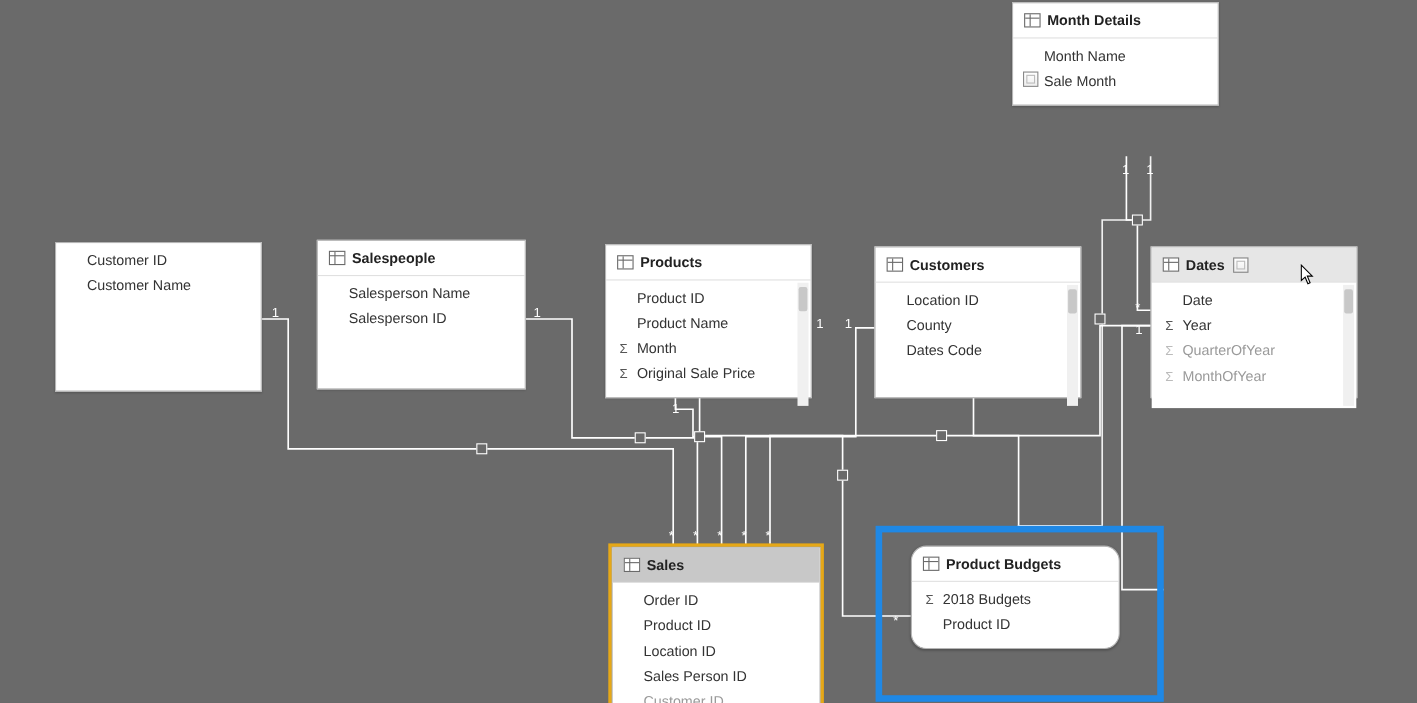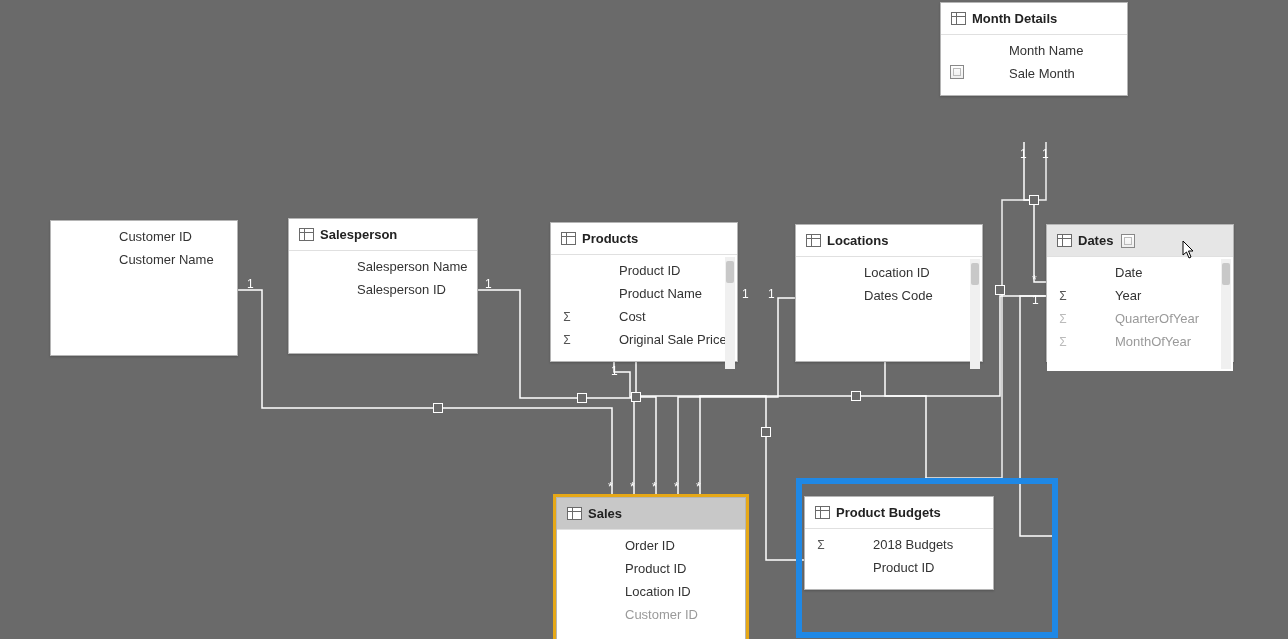--- a/index.html
+++ b/index.html
@@ -44,21 +44,20 @@
     position: relative;
     padding: 4px 0 10px 0;
   }
   .table .row {
     display: flex;
     align-items: center;
     gap: 6px;
     padding: 4px 10px 4px 28px;
     color: #333;
     white-space: nowrap;
-    margin-left: 40px;
   }
   .table .row .gutter {
     position: absolute;
     left: 8px;
     width: 16px;
     text-align: center;
     color: #555;
     font-size: 12px;
   }
   .row.dim { color: #9a9a9a; }
@@ -193,21 +192,21 @@
   <span class="card-label" style="left:1032px; top:294px;">1</span>
 
   <span class="card-label" style="left:608px; top:481px;">*</span>
   <span class="card-label" style="left:630px; top:481px;">*</span>
   <span class="card-label" style="left:652px; top:481px;">*</span>
   <span class="card-label" style="left:674px; top:481px;">*</span>
   <span class="card-label" style="left:696px; top:481px;">*</span>
 
   <span class="card-label" style="left:812px; top:558px;">*</span>
 
-  <div class="table" style="left:940px; top:2px; width:186px;">
+  <div class="table" style="left:920px; top:2px; width:186px;">
     <div class="header">
       <span class="table-icon"></span>
       <span>Month Details</span>
     </div>
     <div class="body">
       <div class="row">
           <span>Month Name</span>
         </div>
       <div class="row">
         <span class="gutter"><span class="hier-icon"></span></span>
@@ -223,21 +222,21 @@
         </div>
       <div class="row">
           <span>Customer Name</span>
         </div>
     </div>
   </div>
 
   <div class="table" style="left:288px; top:218px; width:188px; height:134px;">
     <div class="header">
       <span class="table-icon"></span>
-      <span>Salesperson</span>
+      <span>Salespeople</span>
     </div>
     <div class="body">
       <div class="row">
           <span>Salesperson Name</span>
         </div>
       <div class="row">
           <span>Salesperson ID</span>
         </div>
     </div>
   </div>
@@ -249,38 +248,41 @@
     </div>
     <div class="body" style="height:102px; overflow:hidden;">
       <div class="row">
           <span>Product ID</span>
         </div>
       <div class="row">
           <span>Product Name</span>
         </div>
       <div class="row">
           <span class="gutter">Σ</span>
-          <span>Cost</span>
+          <span>Month</span>
         </div>
       <div class="row">
           <span class="gutter">Σ</span>
           <span>Original Sale Price</span>
         </div>
       <div class="scrollbar"></div>
     </div>
   </div>
 
   <div class="table scrollable" style="left:795px; top:224px; width:186px; height:136px;">
     <div class="header">
       <span class="table-icon"></span>
-      <span>Locations</span>
+      <span>Customers</span>
     </div>
     <div class="body" style="height:100px; overflow:hidden;">
       <div class="row">
           <span>Location ID</span>
+        </div>
+      <div class="row">
+          <span>County</span>
         </div>
       <div class="row">
           <span>Dates Code</span>
         </div>
       <div class="scrollbar"></div>
     </div>
   </div>
 
   <div class="table scrollable" style="left:1046px; top:224px; width:186px; height:136px; background:#ededed;">
     <div class="header" style="background:#e6e6e6;">
@@ -316,28 +318,31 @@
     <div class="body" style="height:118px; overflow:hidden;">
       <div class="row">
           <span>Order ID</span>
         </div>
       <div class="row">
           <span>Product ID</span>
         </div>
       <div class="row">
           <span>Location ID</span>
         </div>
+      <div class="row">
+          <span>Sales Person ID</span>
+        </div>
       <div class="row dim">
           <span>Customer ID</span>
         </div>
     </div>
   </div>
 
   <div class="blue-frame" style="left:796px; top:478px; width:250px; height:148px;"></div>
-  <div class="table" style="left:804px; top:496px; width:188px;">
+  <div class="table" style="left:828px; top:496px; width:188px;border-radius:14px;">
     <div class="header">
       <span class="table-icon"></span>
       <span>Product Budgets</span>
     </div>
     <div class="body">
       <div class="row">
           <span class="gutter">Σ</span>
           <span>2018 Budgets</span>
         </div>
       <div class="row">

